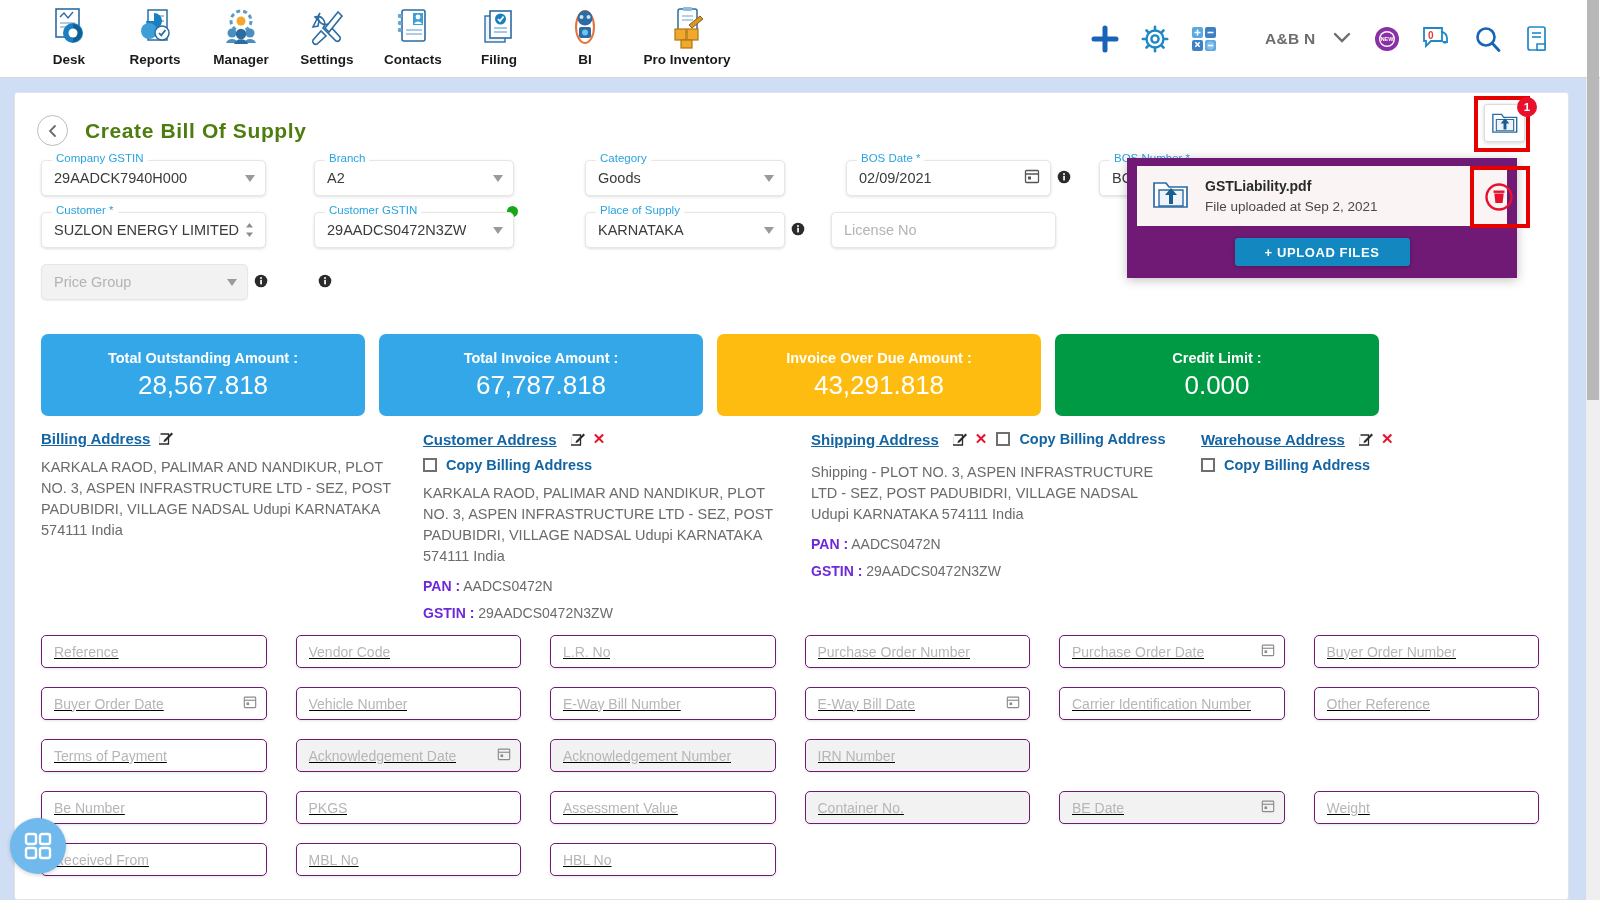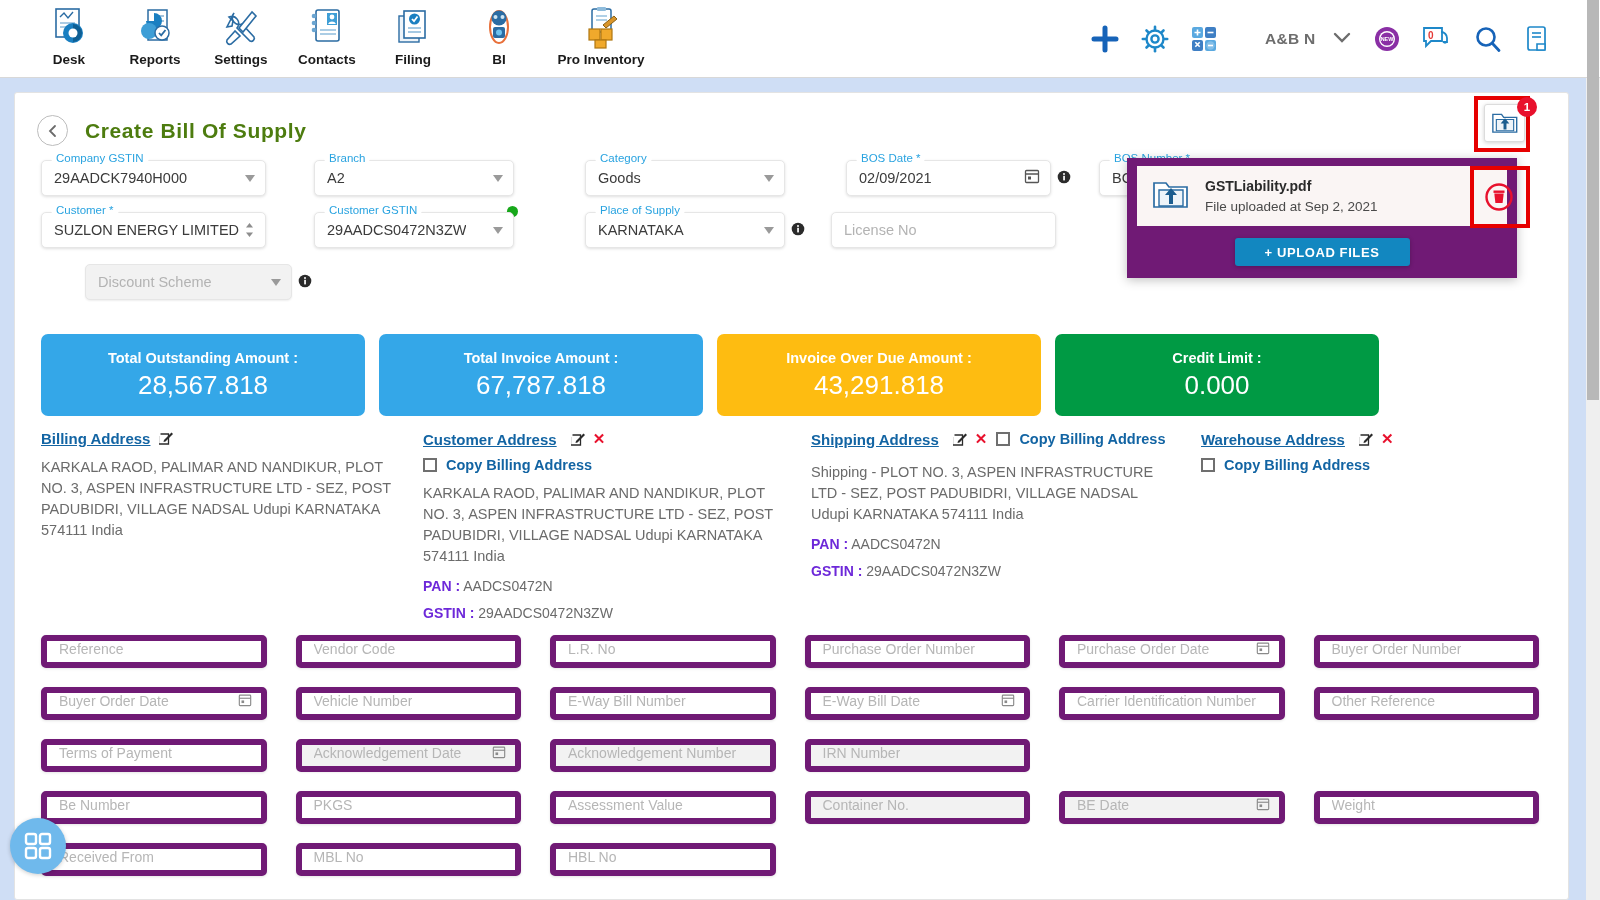--- a/index.html
+++ b/index.html
@@ -179,23 +179,23 @@
     margin-top: 10px; font-size: 14.5px; color: #6b6b6b; line-height: 21px;
   }
   .kv { margin-top: 11px; font-size: 14px; color: #6b6b6b; }
   .kv b { color: #6d28d9; font-weight: 700; }
 
   
   .grid-fields { padding: 14px 0 0 26px; }
   .gcell { width: 226px; margin-right: 29px; position: relative; }
   .gbox {
     height: 33px; border-radius: 5px; background: #fff;
-    border: 6px solid #701a75;
+    border: 1px solid #701a75;
     box-shadow: 0 1px 3px rgba(0,0,0,.11);
-    display: flex; align-items: flex-start; padding: 0 9px 0 12px;
+    display: flex; align-items: center; padding: 0 9px 0 12px; text-decoration: underline;
   }
   .gbox.grey { background: #f2f2f2; box-shadow: 0 1px 2px rgba(0,0,0,.06); }
   .gbox .ph { font-size: 14px; color: #b6b6b6; white-space: nowrap; overflow: hidden; }
   .grow { display: flex; margin-bottom: 19px; }
 
   
   .fab {
     position: absolute; left: 10px; top: 818px;
     width: 56px; height: 56px; border-radius: 50%;
     background: #6fb9ec; display: flex; align-items: center;
@@ -243,20 +243,35 @@
           <line x1="22" y1="14" x2="29" y2="14" stroke="#7aaacd" stroke-width="1.4"></line>
           <path d="M19 6 a8 8 0 1 1 -8 8 L19 14 Z" fill="#1a7fc1"></path>
           <circle cx="14" cy="24" r="8" fill="#3e9ed6"></circle>
           <circle cx="27" cy="26" r="7" fill="#fff" stroke="#2b6ca3" stroke-width="1.5"></circle>
           <path d="M24 26 l2.2 2.4 L30.5 23" stroke="#2b6ca3" stroke-width="1.8" fill="none"></path>
         </svg>
       </span>
       <span class="lbl">Reports</span>
     </div>
 
+    <div class="nav-item">
+      <span class="ico">
+        <svg width="40" height="42" viewBox="0 0 40 42">
+          <circle cx="20" cy="14" r="10" fill="none" stroke="#5a9ac9" stroke-width="3" stroke-dasharray="4 3"></circle>
+          <circle cx="20" cy="14" r="4.5" fill="#f0a92c"></circle>
+          <circle cx="11" cy="26" r="4.5" fill="#4a8fc0"></circle>
+          <circle cx="29" cy="26" r="4.5" fill="#4a8fc0"></circle>
+          <circle cx="20" cy="27" r="5.2" fill="#2b6ca3"></circle>
+          <path d="M5 36 a6.5 6.5 0 0 1 12 0 Z" fill="#4a8fc0"></path>
+          <path d="M23 36 a6.5 6.5 0 0 1 12 0 Z" fill="#4a8fc0"></path>
+          <path d="M13 37 a7.5 7.5 0 0 1 14 0 Z" fill="#2b6ca3"></path>
+        </svg>
+      </span>
+      <span class="lbl">Manager</span>
+    </div>
 
     <div class="nav-item">
       <span class="ico">
         <svg width="40" height="42" viewBox="0 0 40 42">
           <path d="M13 6 a7 7 0 0 0 8 11 l12 13 a3 3 0 0 1 -4 4 L16 21 a7 7 0 0 0 -8 -11 l4 4 -1 5 -5 1 Z" fill="#fff" stroke="#2b6ca3" stroke-width="1.6"></path>
           <path d="M31 5 l-13 16 4 4 13 -16 Z" fill="#fff" stroke="#2b6ca3" stroke-width="1.6"></path>
           <path d="M14 24 l-8 9 a3 3 0 0 0 4 4 l9 -8 Z" fill="#fff" stroke="#2b6ca3" stroke-width="1.6"></path>
         </svg>
       </span>
       <span class="lbl">Settings</span>
@@ -508,28 +523,37 @@
       </div>
 
       <div class="fld" style="width:225px;margin-left:26px">
         <div class="fbox">
           <span class="ph">License No</span>
         </div>
       </div>
     </div>
 
     <div class="frow">
-
-      <div class="fld-wrap" style="margin-left:44px">
+      <div class="fld-wrap">
         <div class="fld" style="width:207px;margin-right:0">
           <div class="fbox disabled">
-            <span class="ph">Discount Scheme</span>
+            <span class="ph">Price Group</span>
             <span class="caret"></span>
           </div>
         </div>
+        <span class="info-ico" style="margin-bottom:14px">
+          <svg width="14" height="14" viewBox="0 0 14 14">
+            <circle cx="7" cy="7" r="6.3" fill="#2b2b2b"></circle>
+            <circle cx="7" cy="4" r="1" fill="#fff"></circle>
+            <rect x="6.2" y="5.8" width="1.7" height="4.6" fill="#fff"></rect>
+          </svg>
+        </span>
+      </div>
+
+      <div class="fld-wrap" style="margin-left:44px">
         <span class="info-ico" style="margin-bottom:14px">
           <svg width="14" height="14" viewBox="0 0 14 14">
             <circle cx="7" cy="7" r="6.3" fill="#2b2b2b"></circle>
             <circle cx="7" cy="4" r="1" fill="#fff"></circle>
             <rect x="6.2" y="5.8" width="1.7" height="4.6" fill="#fff"></rect>
           </svg>
         </span>
       </div>
     </div>
   </div>

